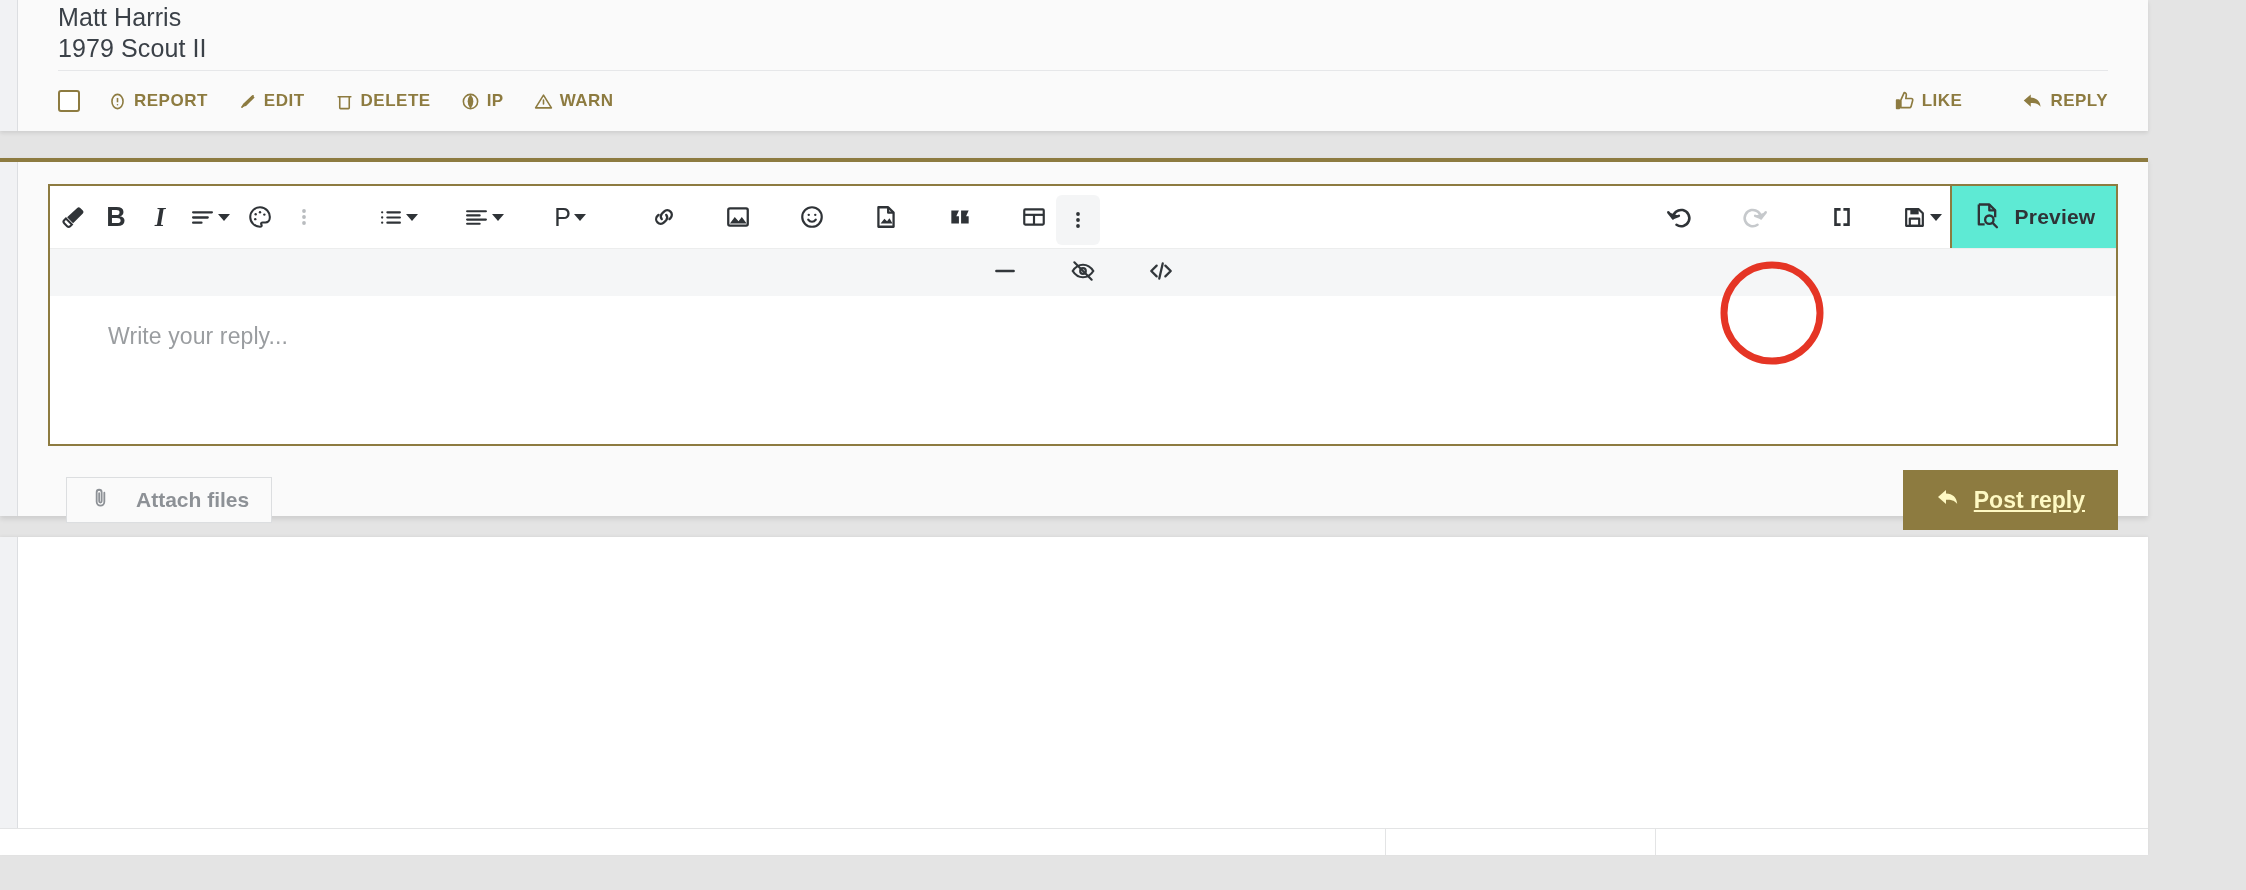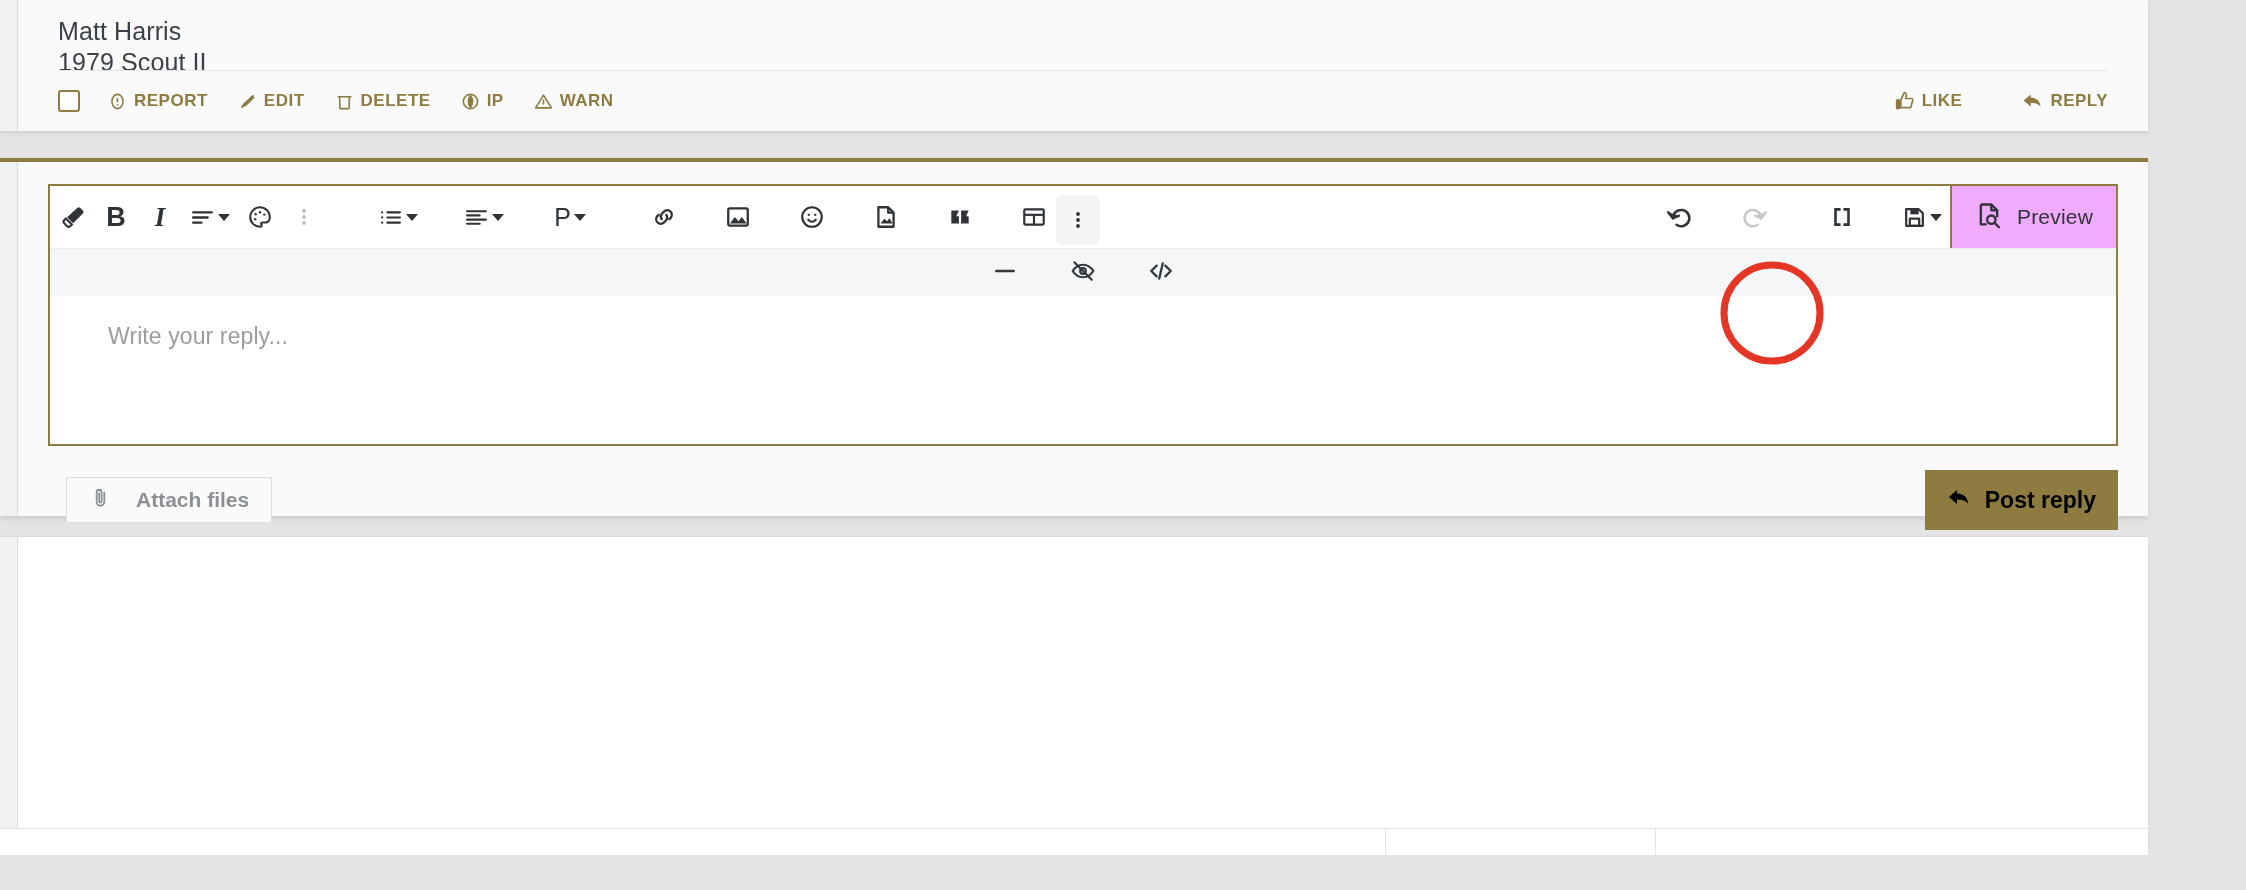--- a/index.html
+++ b/index.html
@@ -38,21 +38,21 @@
 
   
   .post-block {
     top: 0;
     height: 131px;
     box-shadow: 0 2px 4px rgba(0,0,0,.10);
   }
   .post-inner {
     position: absolute;
     left: 18px; right: 0; top: 0; bottom: 0;
-    padding: 15px 40px;
+    padding: 1px 40px;
   }
   .poster-name {
     font-size: 25px;
     color: #3b4148;
     line-height: 1.18;
     padding-top: 2px;
     letter-spacing: .1px;
   }
   .poster-title {
     font-size: 25px;
@@ -157,24 +157,24 @@
   .tb-gap-md { width: 44px; }
   .tb-spacer { flex: 1 1 auto; }
 
   .preview-btn {
     display: flex;
     align-items: center;
     justify-content: center;
     gap: 14px;
     width: 166px;
     border-left: 2px solid #8d7b40;
-    background: #f0abfc;
+    background: #5eead4;
     color: #2f3337;
     font-size: 21px;
-    font-weight: 400;
+    font-weight: 700;
     cursor: pointer;
     letter-spacing: .2px;
   }
 
   .tb-row2 {
     height: 48px;
     background: #f5f6f7;
     border-top: 1px solid #eceded;
     display: flex;
     align-items: center;
@@ -222,27 +222,28 @@
     font-weight: 700;
     padding: 8px 22px;
     cursor: pointer;
   }
   .post-reply-btn {
     margin-left: auto;
     display: inline-flex;
     align-items: center;
     gap: 14px;
     background: #8d7b40;
-    color: #000000;
+    color: #fef9c3;
     font-size: 23px;
     font-weight: 700;
-    padding: 15px 22px;
+    padding: 15px 33px;
     border: none;
     cursor: pointer;
     font-family: "Liberation Sans", sans-serif;
+    text-decoration: underline;
   }
 
   
   .lower-panel {
     top: 537px;
     height: 318px;
     background: #ffffff;
     box-shadow: 0 -1px 3px rgba(0,0,0,.05);
   }
   .lower-rule {

